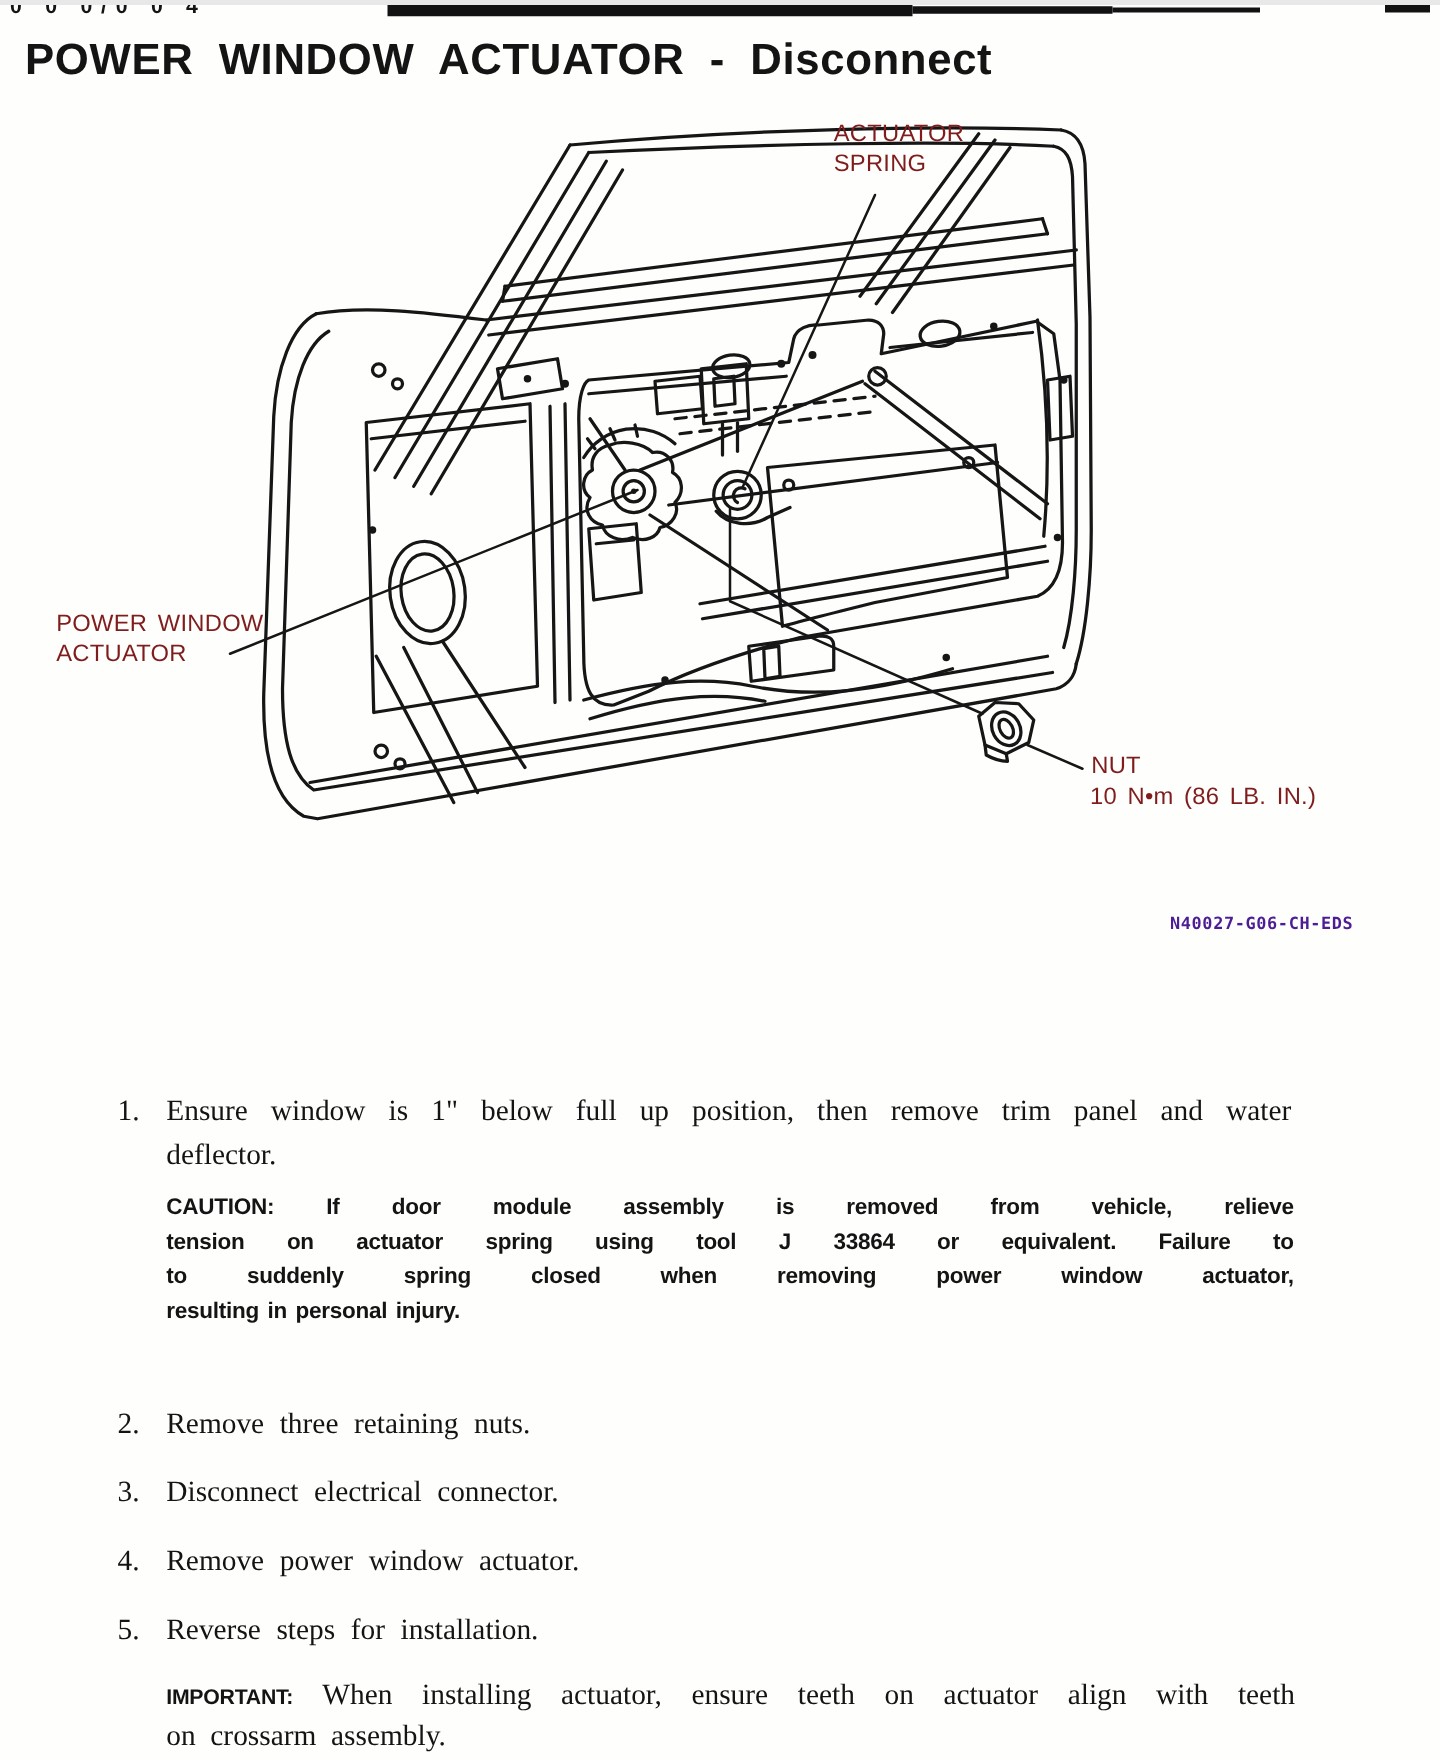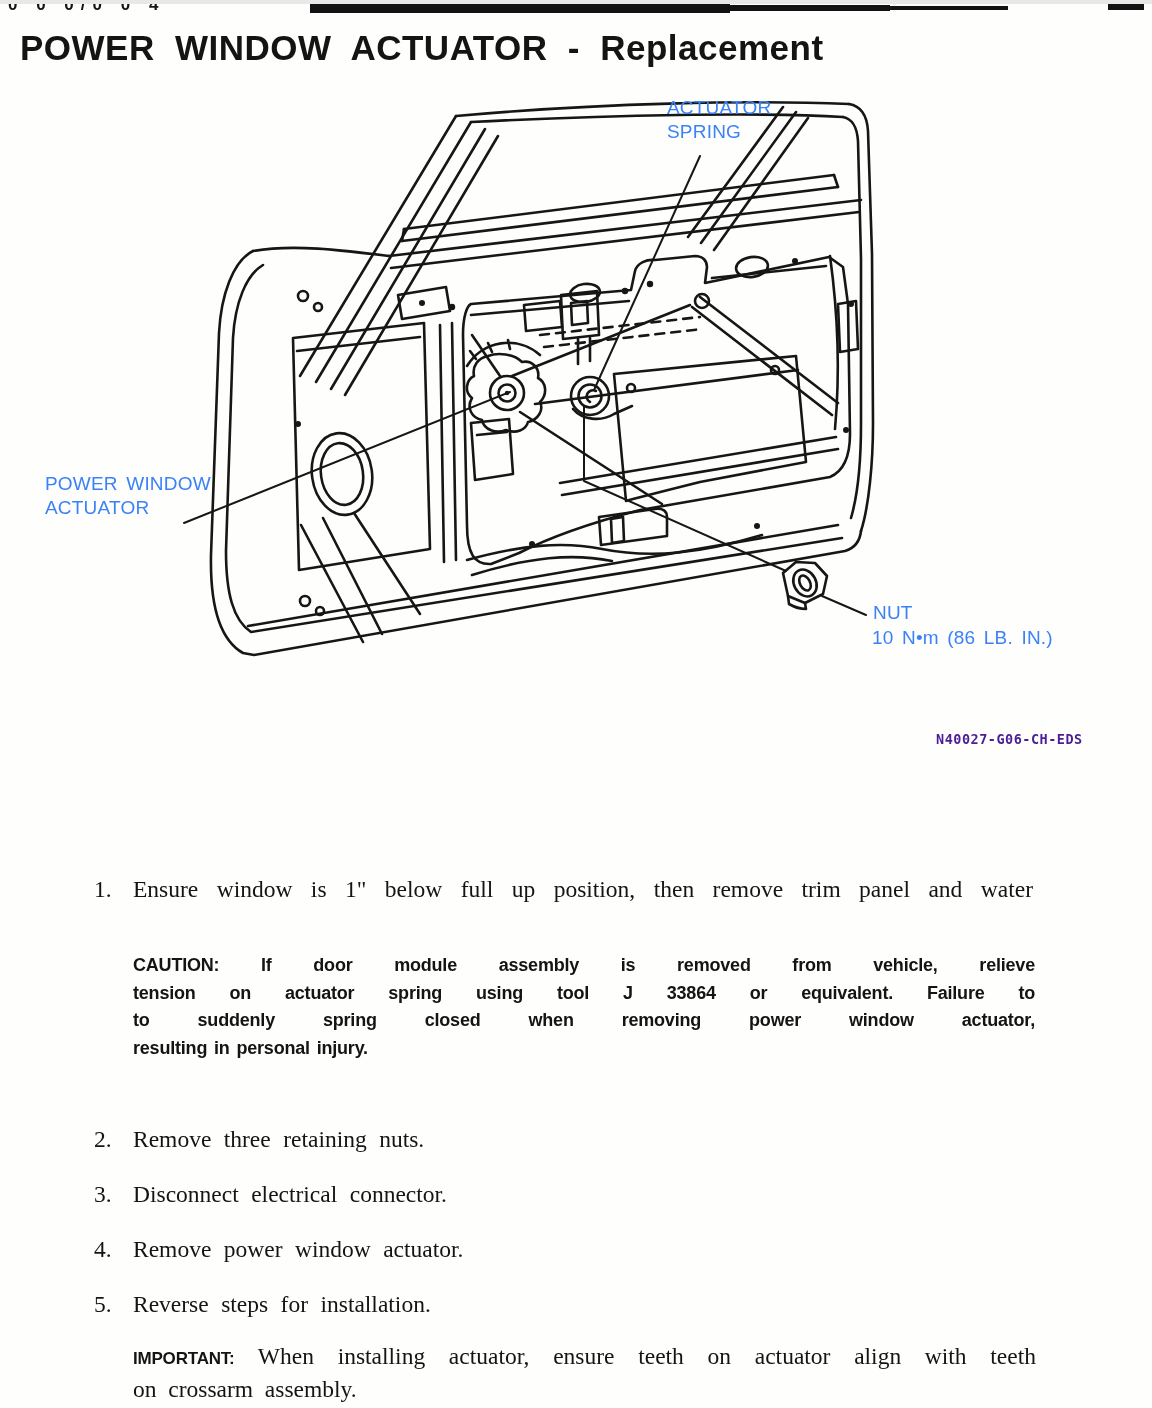--- a/index.html
+++ b/index.html
@@ -17,21 +17,21 @@
     position:absolute; left:20px; top:24px;
     font-family:"Liberation Sans", sans-serif; font-weight:bold;
     font-size:35px; letter-spacing:0.5px; word-spacing:10px; white-space:nowrap;
   }
 
   svg.fig { position:absolute; left:0; top:0; }
 
   .figlabel {
     position:absolute; font-family:"Liberation Sans", sans-serif;
     font-size:19px; line-height:24px; letter-spacing:0.2px; word-spacing:3px;
-    white-space:pre-line; color:#3b82f6;
+    white-space:pre-line; color:#7f1d1d;
   }
   .figcode {
     position:absolute; left:936px; top:727px;
     font-family:"DejaVu Sans Mono", monospace; font-weight:bold;
     font-size:13.5px; letter-spacing:0.5px; color:#4c1d95;
   }
 
   .num {
     position:absolute; left:94px; width:36px;
     font-size:23.5px; line-height:35px;
@@ -61,21 +61,21 @@
 <div class="page">
 
   <div class="frag">
     <div>0 0 0/0 0 4</div>
   </div>
   <div class="bar" style="left:310px;top:0;width:420px;height:9px"></div>
   <div class="bar" style="left:730px;top:1px;width:160px;height:6px"></div>
   <div class="bar" style="left:890px;top:2px;width:118px;height:4px"></div>
   <div class="bar" style="left:1108px;top:0;width:36px;height:6px"></div>
 
-  <h1 class="title">POWER WINDOW ACTUATOR - Replacement</h1>
+  <h1 class="title">POWER WINDOW ACTUATOR - Disconnect</h1>
 
   <svg class="fig" width="1152" height="790" viewBox="0 0 1152 790">
     <g stroke="#161616" fill="none" stroke-width="2.6" stroke-linecap="round" stroke-linejoin="round">
 
       <g>
         <path d="M300,372 L456,112"></path>
         <path d="M316,378 L471,118"></path>
         <path d="M331,385 L485,125"></path>
         <path d="M345,391 L498,132"></path>
         <path d="M456,112 C600,99 750,96 849,100"></path>
@@ -197,29 +197,30 @@
         <path d="M700,152 L594,386"></path>
         <path d="M184,519 L510,388"></path>
         <path d="M584,403 L584,477 L786,567"></path>
         <path d="M822,592 L866,611"></path>
       </g>
     </g>
   </svg>
 
   <div class="figlabel" style="left:667px;top:92px">ACTUATOR
 SPRING</div>
-  <div class="figlabel" style="left:45px;top:468px">POWER WINDOW
+  <div class="figlabel" style="left:45px;top:484px">POWER WINDOW
 ACTUATOR</div>
   <div class="figlabel" style="left:873px;top:597px">NUT</div>
   <div class="figlabel" style="left:872px;top:622px">10 N•m (86 LB. IN.)</div>
   <div class="figcode">N40027-G06-CH-EDS</div>
 
   <div class="num" style="top:868px">1.</div>
   <div class="stepbody" style="top:868px">
     <div class="jline">Ensure window is 1" below full up position, then remove trim panel and water</div>
+    <div>deflector.</div>
   </div>
 
   <div class="caution">
     <div class="jline">CAUTION: If door module assembly is removed from vehicle, relieve</div>
     <div class="jline">tension on actuator spring using tool J 33864 or equivalent. Failure to</div>
     <div class="jline">to suddenly spring closed when removing power window actuator,</div>
     <div>resulting in personal injury.</div>
   </div>
 
   <div class="num" style="top:1118px">2.</div>

